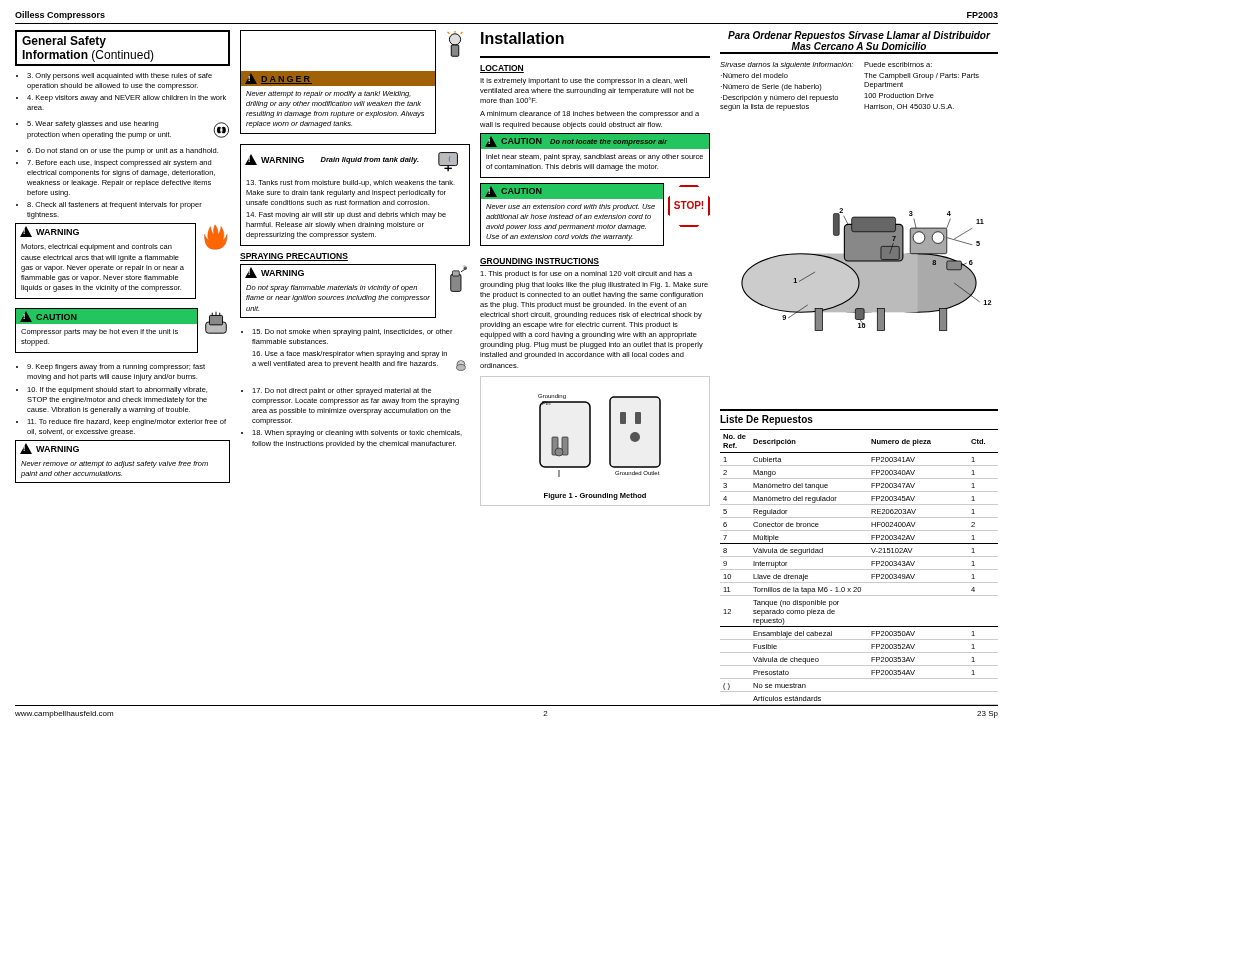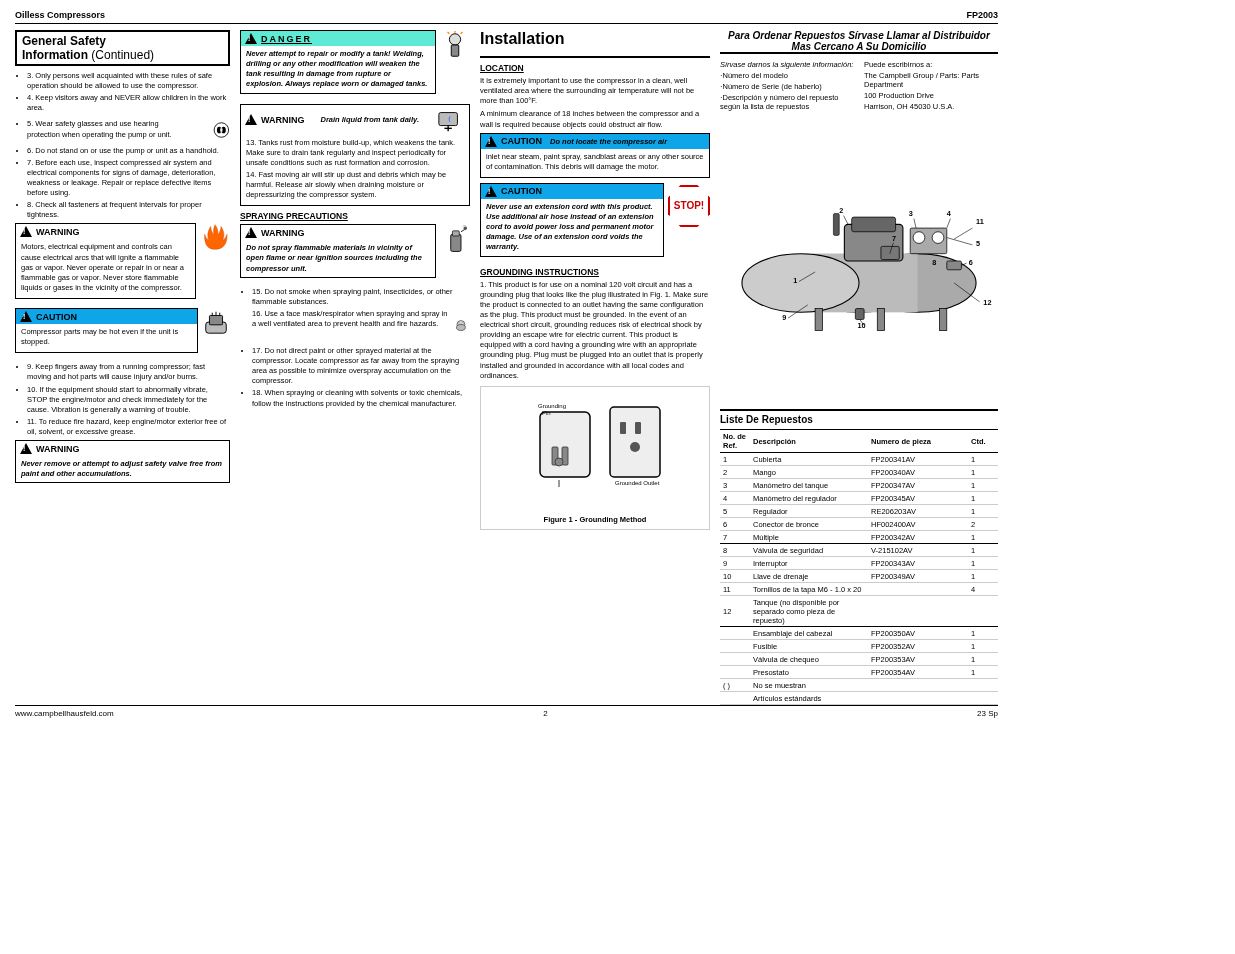--- a/index.html
+++ b/index.html
@@ -83,24 +83,24 @@
       gap: 4px;
       font-weight: bold;
       font-size: 8px;
     }
     .alert-body {
       padding: 3px 5px;
       font-size: 7.5px;
       line-height: 1.35;
     }
     .alert-body p { margin-bottom: 2px; }
-    .alert-body em { font-style: italic; font-weight: bold; }
-    .danger-header { background: #5eead4; }
+    .alert-body em { font-style: italic; font-weight: normal; }
+    .danger-header { background: #a16207; margin-top: 40px; }
     .warning-header { background: #fff; }
-    .caution-header { background: #0ea5e9; }
+    .caution-header { background: #22c55e; }
     .triangle-icon {
       display: inline-block;
       width: 0;
       height: 0;
       border-left: 6px solid transparent;
       border-right: 6px solid transparent;
       border-bottom: 11px solid #000;
       position: relative;
     }
     .triangle-icon::after {
@@ -131,21 +131,21 @@
     }
     .grounding-figure {
       border: 1px solid #ccc;
       text-align: center;
       padding: 5px;
       margin-top: 5px;
     }
     .grounding-figure-caption {
       font-size: 7.5px;
       font-weight: bold;
-      margin-top: 21px;
+      margin-top: 7px;
     }
     
     .spanish-header {
       font-size: 10px;
       font-weight: bold;
       font-style: italic;
       border-bottom: 2px solid #000;
       padding-bottom: 0;
       margin-bottom: 6px;
       text-align: center;

